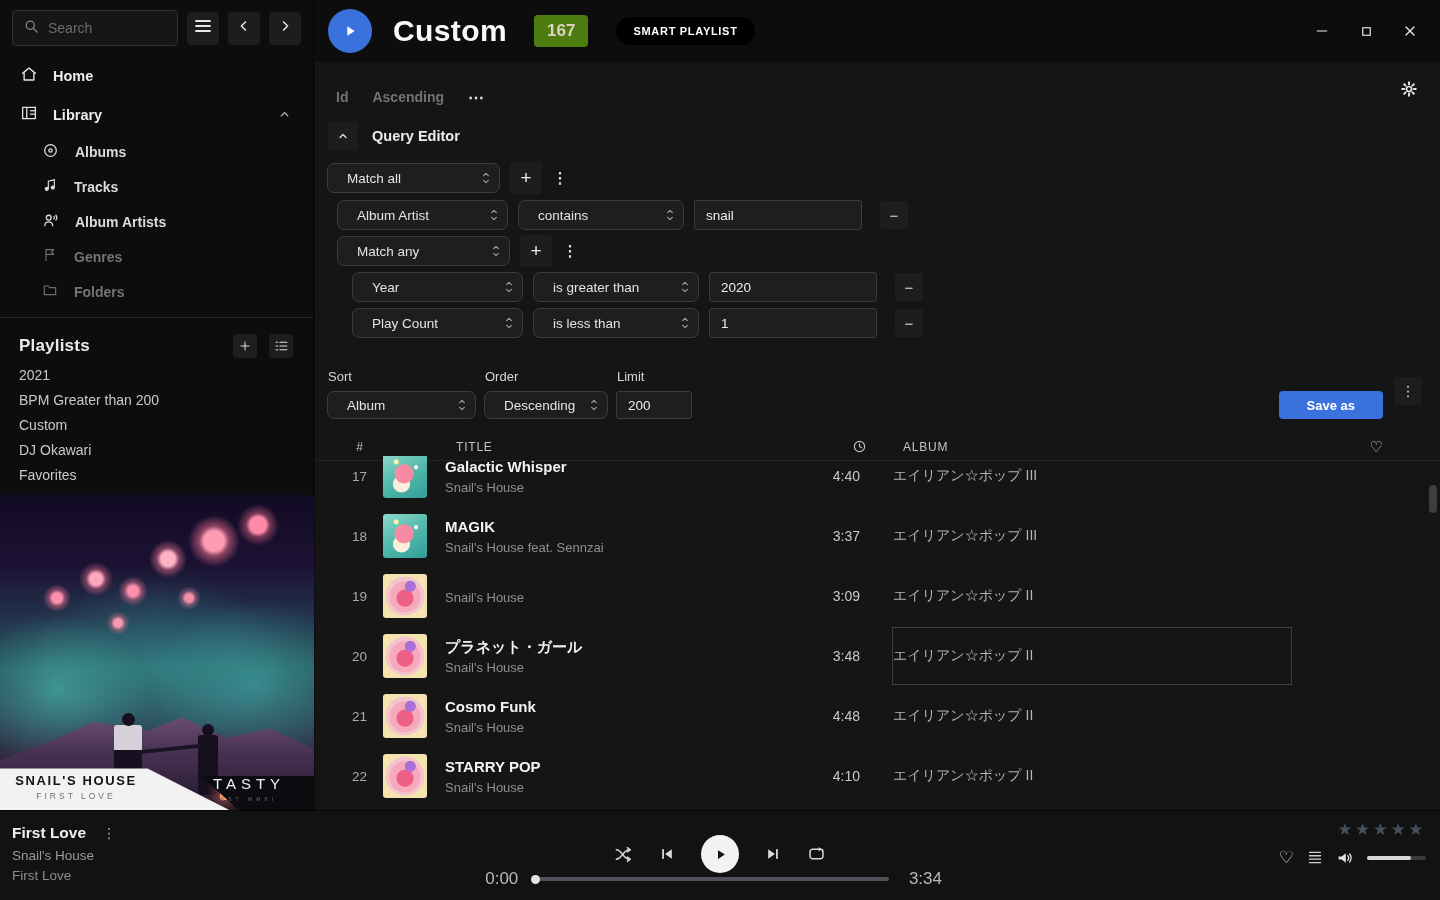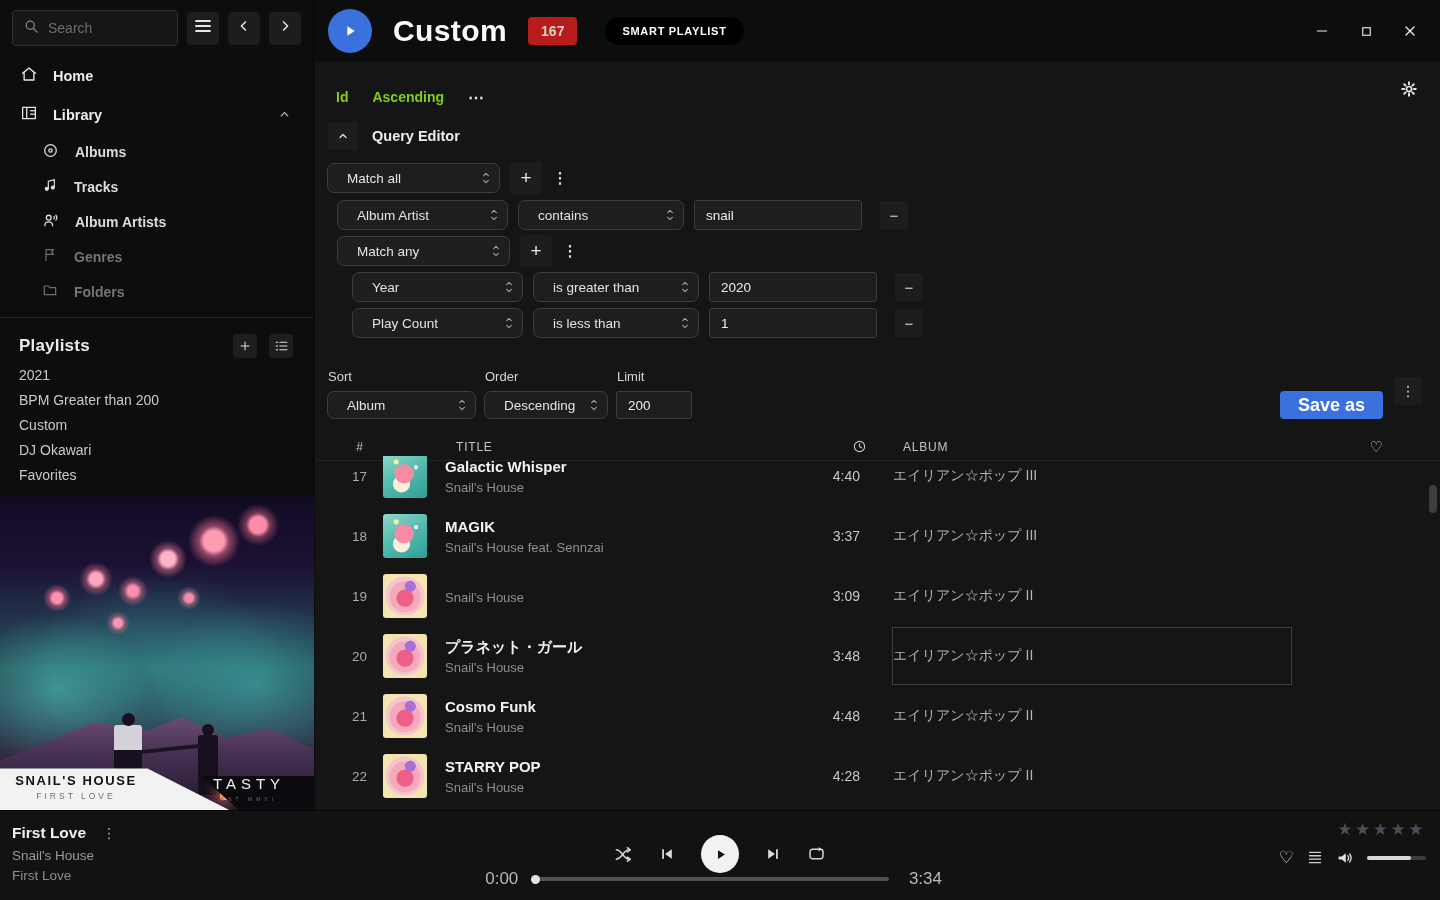--- a/index.html
+++ b/index.html
@@ -64,28 +64,28 @@
   .band-black { position:absolute; inset:0; background:#0c0c10; clip-path:polygon(64% 26%,100% 26%,100% 100%,76% 100%); }
   .band-brand { position:absolute; right:6px; top:11px; width:118px; text-align:center; font-size:15px; font-weight:400; letter-spacing:5px; color:#f0f0f0; }
   .band-brand-sub { position:absolute; right:6px; top:32px; width:118px; text-align:center; font-size:5px; letter-spacing:4px; color:#6c6c6c; }
 
   
   .main { position:absolute; left:315px; top:0; width:1125px; height:810px; }
   .titlebar { position:relative; height:62px; background:#0d0d0d; display:flex; align-items:center; }
   .play-circle { width:44px; height:44px; border-radius:50%; background:#3b71dd; margin-left:13px;
                  display:flex; align-items:center; justify-content:center; cursor:pointer; flex:none; }
   .page-title { font-size:30px; font-weight:800; letter-spacing:.4px; color:#fafafa; margin-left:21px; }
-  .count-badge { margin-left:21px; background:#b91c1c; border-radius:4px; padding:6px 13px; font-size:14px; font-weight:700; color:#ddd2c6; }
+  .count-badge { margin-left:27px; background:#4d7c0f; border-radius:4px; padding:6px 13px; font-size:17px; font-weight:700; color:#ddd2c6; }
   .smart-badge { margin-left:28px; background:#000; border-radius:14px; padding:8px 17px; font-size:11px; font-weight:800; letter-spacing:.7px; color:#fff; }
   .win-controls { position:absolute; right:8px; top:0; height:62px; display:flex; align-items:center; }
   .win-btn { width:44px; height:44px; display:flex; align-items:center; justify-content:center; cursor:pointer; }
 
   .content { position:absolute; top:62px; left:0; width:100%; height:748px; background:#151515; overflow:hidden; }
   .sortbar { display:flex; align-items:center; gap:24px; padding:20px 12px 0 21px; height:50px; position:relative; }
-  .sort-field, .sort-dir { font-size:14px; font-weight:700; color:#84cc16; cursor:pointer; }
+  .sort-field, .sort-dir { font-size:14px; font-weight:700; color:#737373; cursor:pointer; }
   .sort-more { font-size:16px; font-weight:700; color:#e0e0e0; cursor:pointer; letter-spacing:1px; }
   .gear { position:absolute; right:22px; top:18px; cursor:pointer; }
 
   .qe-header { display:flex; align-items:center; gap:14px; margin:10px 0 0 13px; height:28px; }
   .collapse-btn { width:30px; height:28px; background:#1d1d1d; border-radius:4px; display:flex; align-items:center; justify-content:center; cursor:pointer; }
   .qe-title { font-size:14.5px; font-weight:600; color:#ececec; }
 
   .qe-row { display:flex; align-items:center; gap:10px; }
   .qe-row.r-root { margin:12px 0 0 12px; height:32px; }
   .qe-row.r-l1 { margin:6px 0 0 22px; height:30px; }
@@ -101,22 +101,22 @@
   .kebab { width:16px; text-align:center; font-size:15px; font-weight:700; color:#dcdcdc; cursor:pointer; letter-spacing:0; }
   .minus-btn { width:28px; height:28px; background:#1d1d1d; border-radius:3px; display:flex; align-items:center; justify-content:center;
                font-size:15px; color:#d8d8d8; cursor:pointer; margin-left:8px; }
 
   .sol-row { display:flex; align-items:flex-end; margin:24px 18px 0 12px; }
   .sol-col { margin-right:8px; }
   .sol-label { font-size:13px; color:#d6d6d6; margin:0 0 7px 1px; }
   .select.h28, .text-input.h28 { height:28px; }
   .w-sort { width:149px; } .w-order { width:124px; } .w-limit { width:76px; }
   .sol-right { margin-left:auto; display:flex; align-items:center; gap:11px; }
-  .save-btn { height:28px; padding:0 18px; background:#3b71dd; border:none; border-radius:4px; color:#fff;
-              font-size:18px; font-weight:700; font-family:inherit; cursor:pointer;margin-top:29px; }
+  .save-btn { height:28px; padding:0 28px; background:#3b71dd; border:none; border-radius:4px; color:#fff;
+              font-size:13px; font-weight:700; font-family:inherit; cursor:pointer;margin-top:29px; }
   .kebab-box { width:28px; height:28px; background:#1d1d1d; border-radius:3px; display:flex; align-items:center; justify-content:center;
                font-size:14px; color:#d8d8d8; cursor:pointer; }
 
   .tbl-header { display:flex; align-items:center; height:28px; margin-top:14px; padding-left:25px; border-bottom:1px solid #222222;
                 font-size:12px; letter-spacing:.8px; color:#c4c4c4; }
   .col-num { width:40px; flex:none; } .hdr-num { text-align:center; }
   .col-thumb { width:44px; flex:none; margin-left:14px; }
   .col-title { width:345px; flex:none; margin-left:18px; }
   .col-dur { width:70px; flex:none; text-align:right; }
   .col-album { width:420px; flex:none; margin-left:22px; padding:0 10px; }
@@ -589,21 +589,21 @@
           <span class="col-heart"></span>
         </div>
 
         <div class="track-row">
           <span class="col-num t-num">22</span>
           <span class="col-thumb thumb art-cream"></span>
           <span class="col-title">
             <div class="t-title">STARRY POP</div>
             <div class="t-artist">Snail's House</div>
           </span>
-          <span class="col-dur t-dur">4:28</span>
+          <span class="col-dur t-dur">4:10</span>
           <span class="col-album">
               <span class="t-album">エイリアン☆ポップ II</span>
             </span>
           <span class="col-heart"></span>
         </div>
       </div>
 
       <div class="scroll-thumb"></div>
     </div>
   </div>

